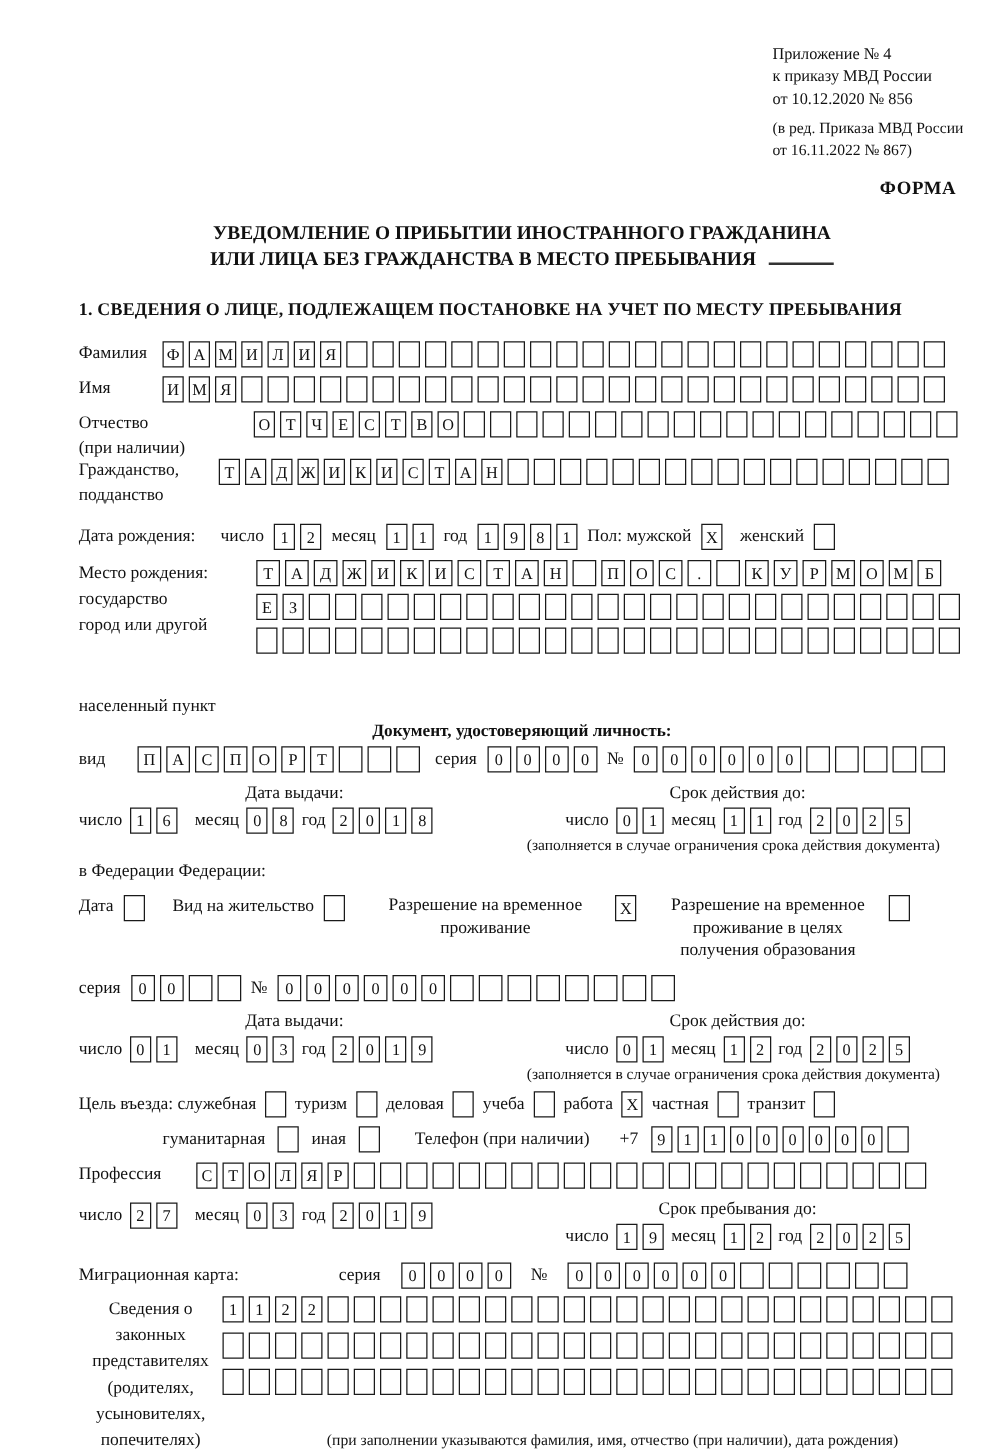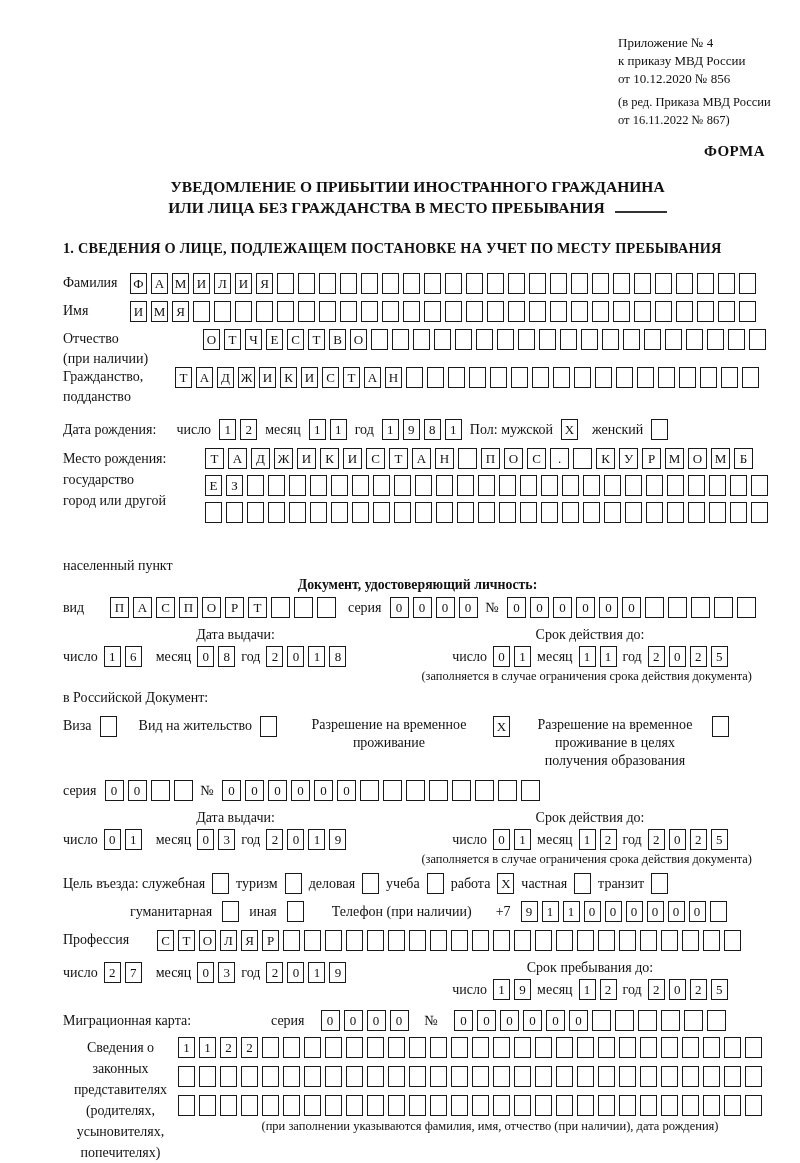--- a/index.html
+++ b/index.html
@@ -401,24 +401,24 @@
             <span class="cell">2</span>
             <span class="cell">0</span>
             <span class="cell">2</span>
             <span class="cell">5</span>
           </span>
       </div>
     </div>
   </div>
   <div class="note-r">(заполняется в случае ограничения срока действия документа)</div>
 
-  <div class="lbl" style="margin-top:4px;">в Российской Документ:</div>
+  <div class="lbl" style="margin-top:4px;">в Федерации Федерации:</div>
 
   <div class="frow" style="margin-top:8px;gap:8px;">
-    <span class="lbl">Виза</span>
+    <span class="lbl">Дата</span>
     <span class="cells">
         <span class="cell"></span>
       </span>
     <span class="lbl" style="margin-left:14px;">Вид на жительство</span>
     <span class="cells">
         <span class="cell"></span>
       </span>
     <span class="ctr" style="width:192px;margin-left:8px;">Разрешение на временное проживание</span>
     <span class="cells">
         <span class="cell">X</span>
@@ -760,17 +760,17 @@
             <span class="cell"></span>
             <span class="cell"></span>
             <span class="cell"></span>
             <span class="cell"></span>
             <span class="cell"></span>
             <span class="cell"></span>
             <span class="cell"></span>
             <span class="cell"></span>
           </span>
       </span>
-      <span class="small-note" style="margin-top:2px;margin-left:40px;">(при заполнении указываются фамилия, имя, отчество (при наличии), дата рождения)</span>
+      <span class="small-note" style="margin-top:28px;margin-left:40px;">(при заполнении указываются фамилия, имя, отчество (при наличии), дата рождения)</span>
     </span>
   </div>
 
 </div>
 
 </body></html>

